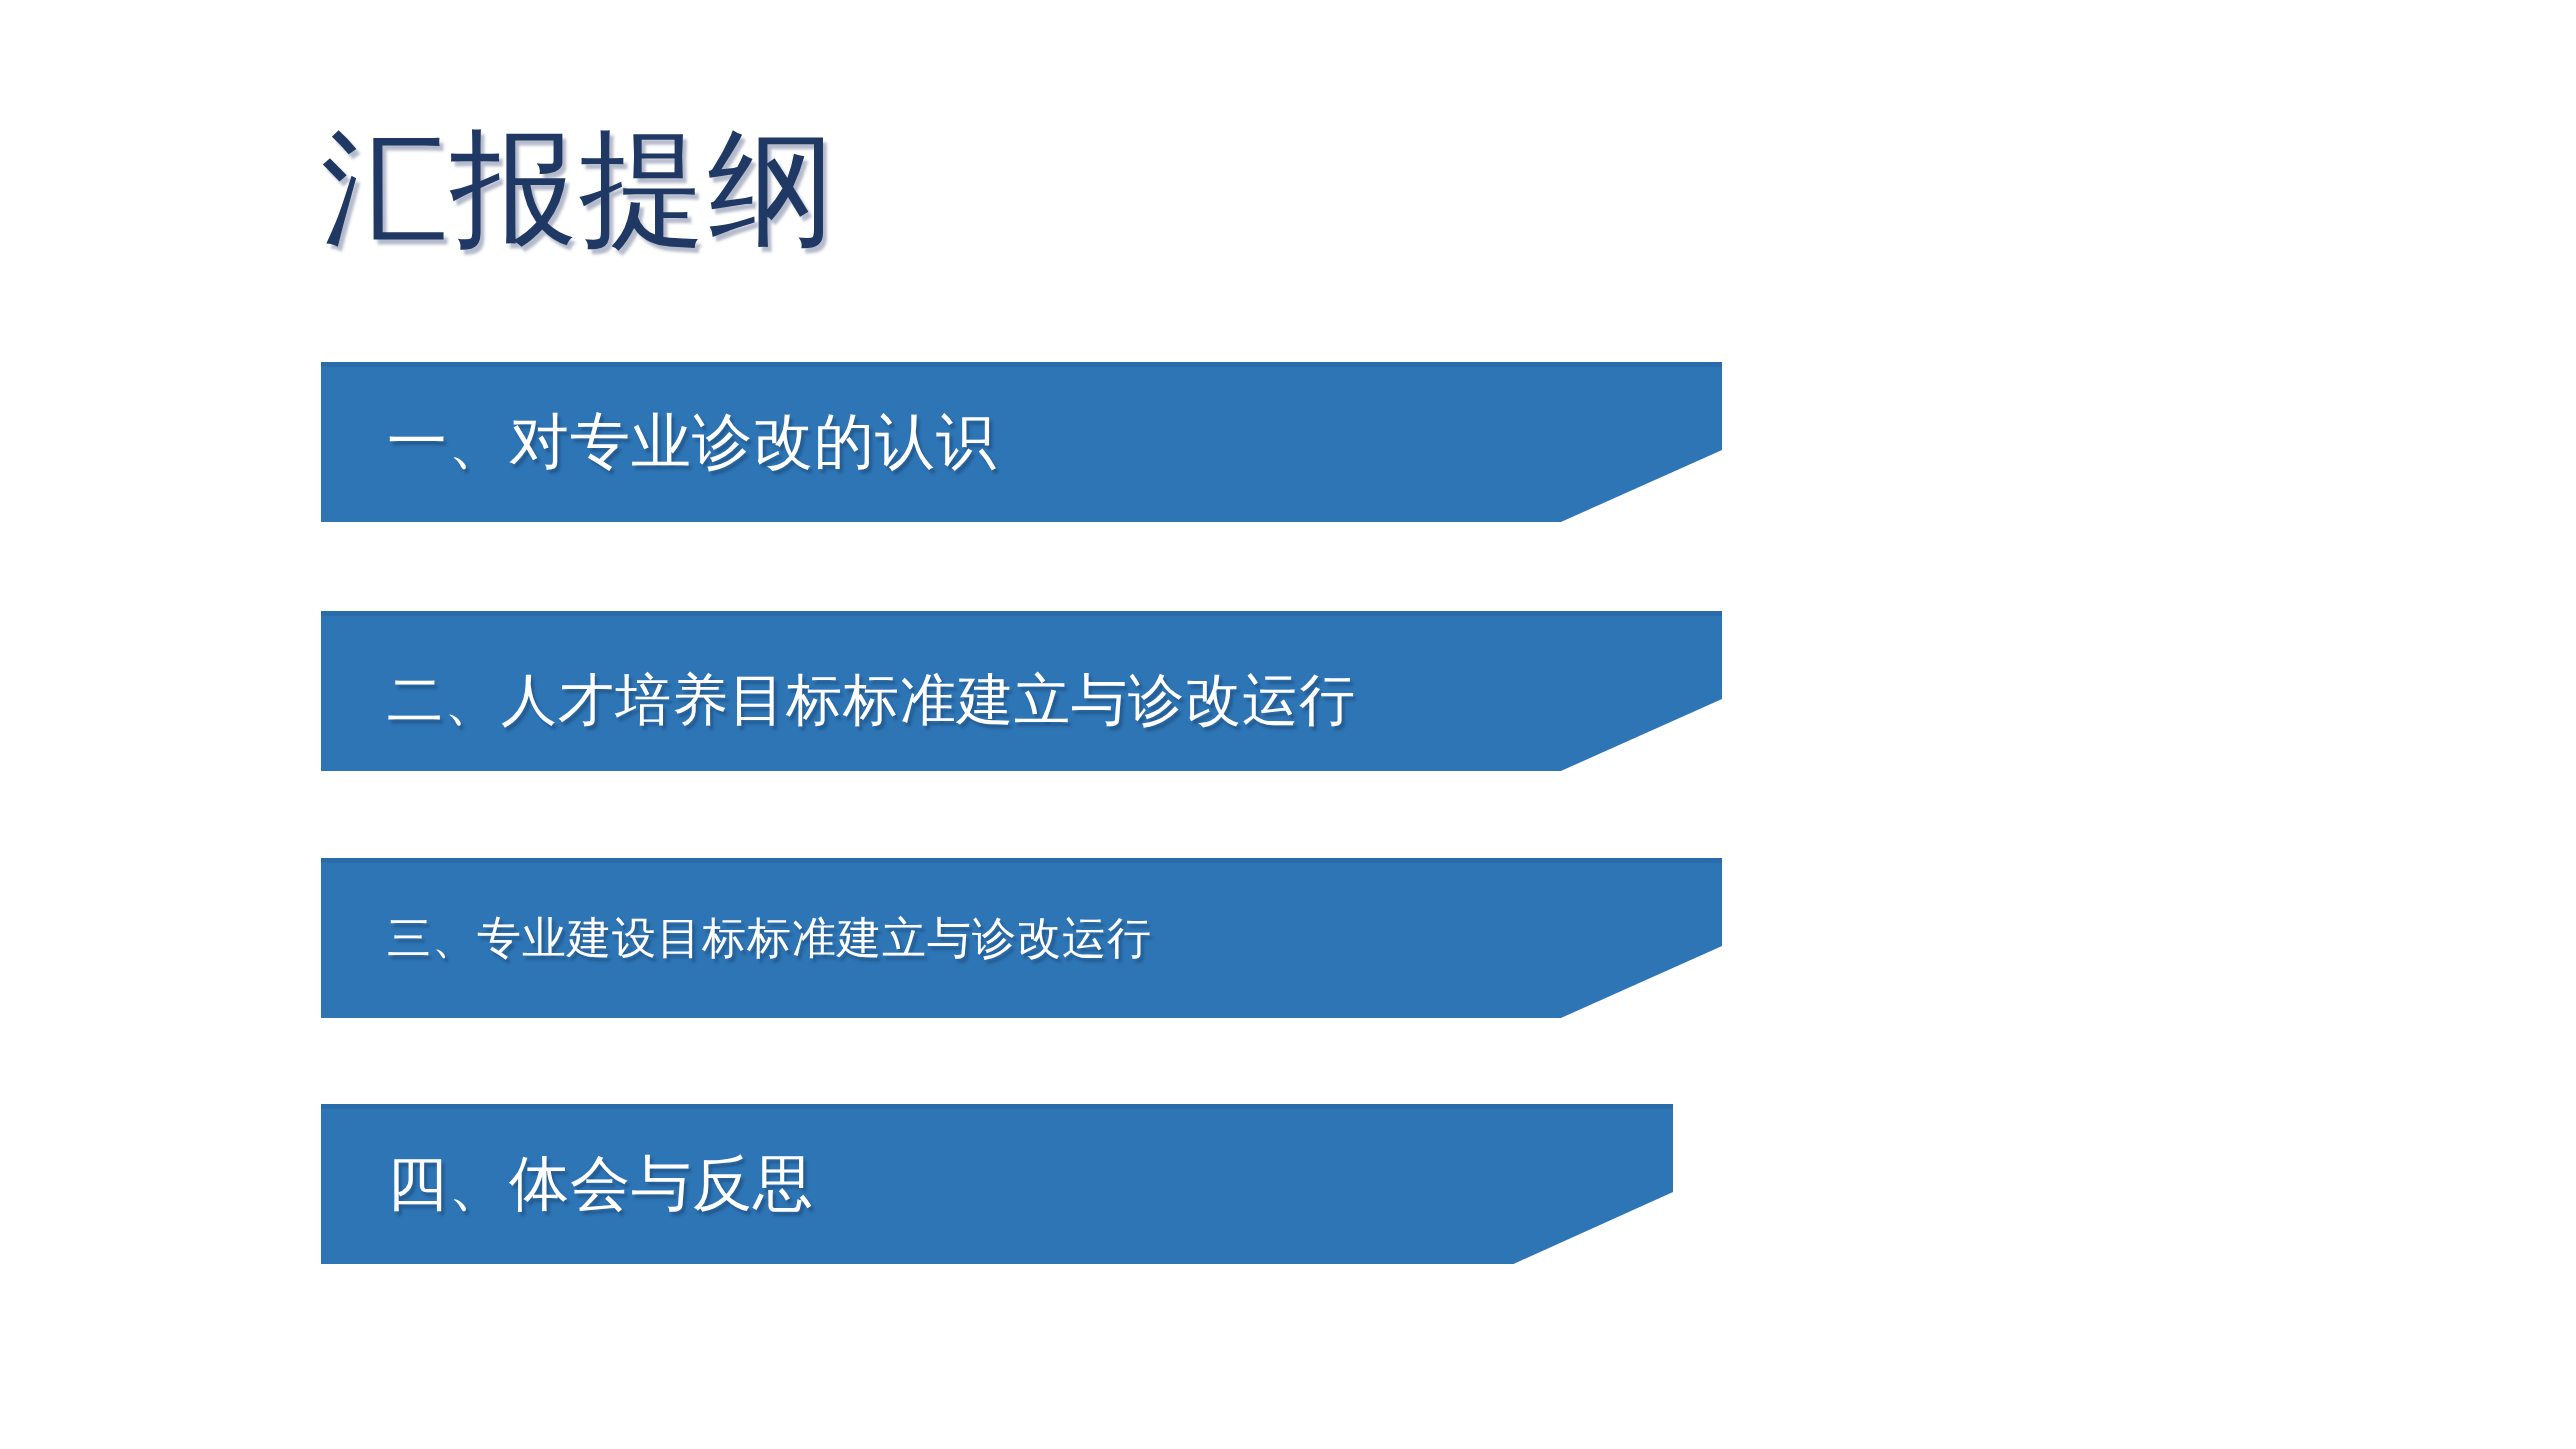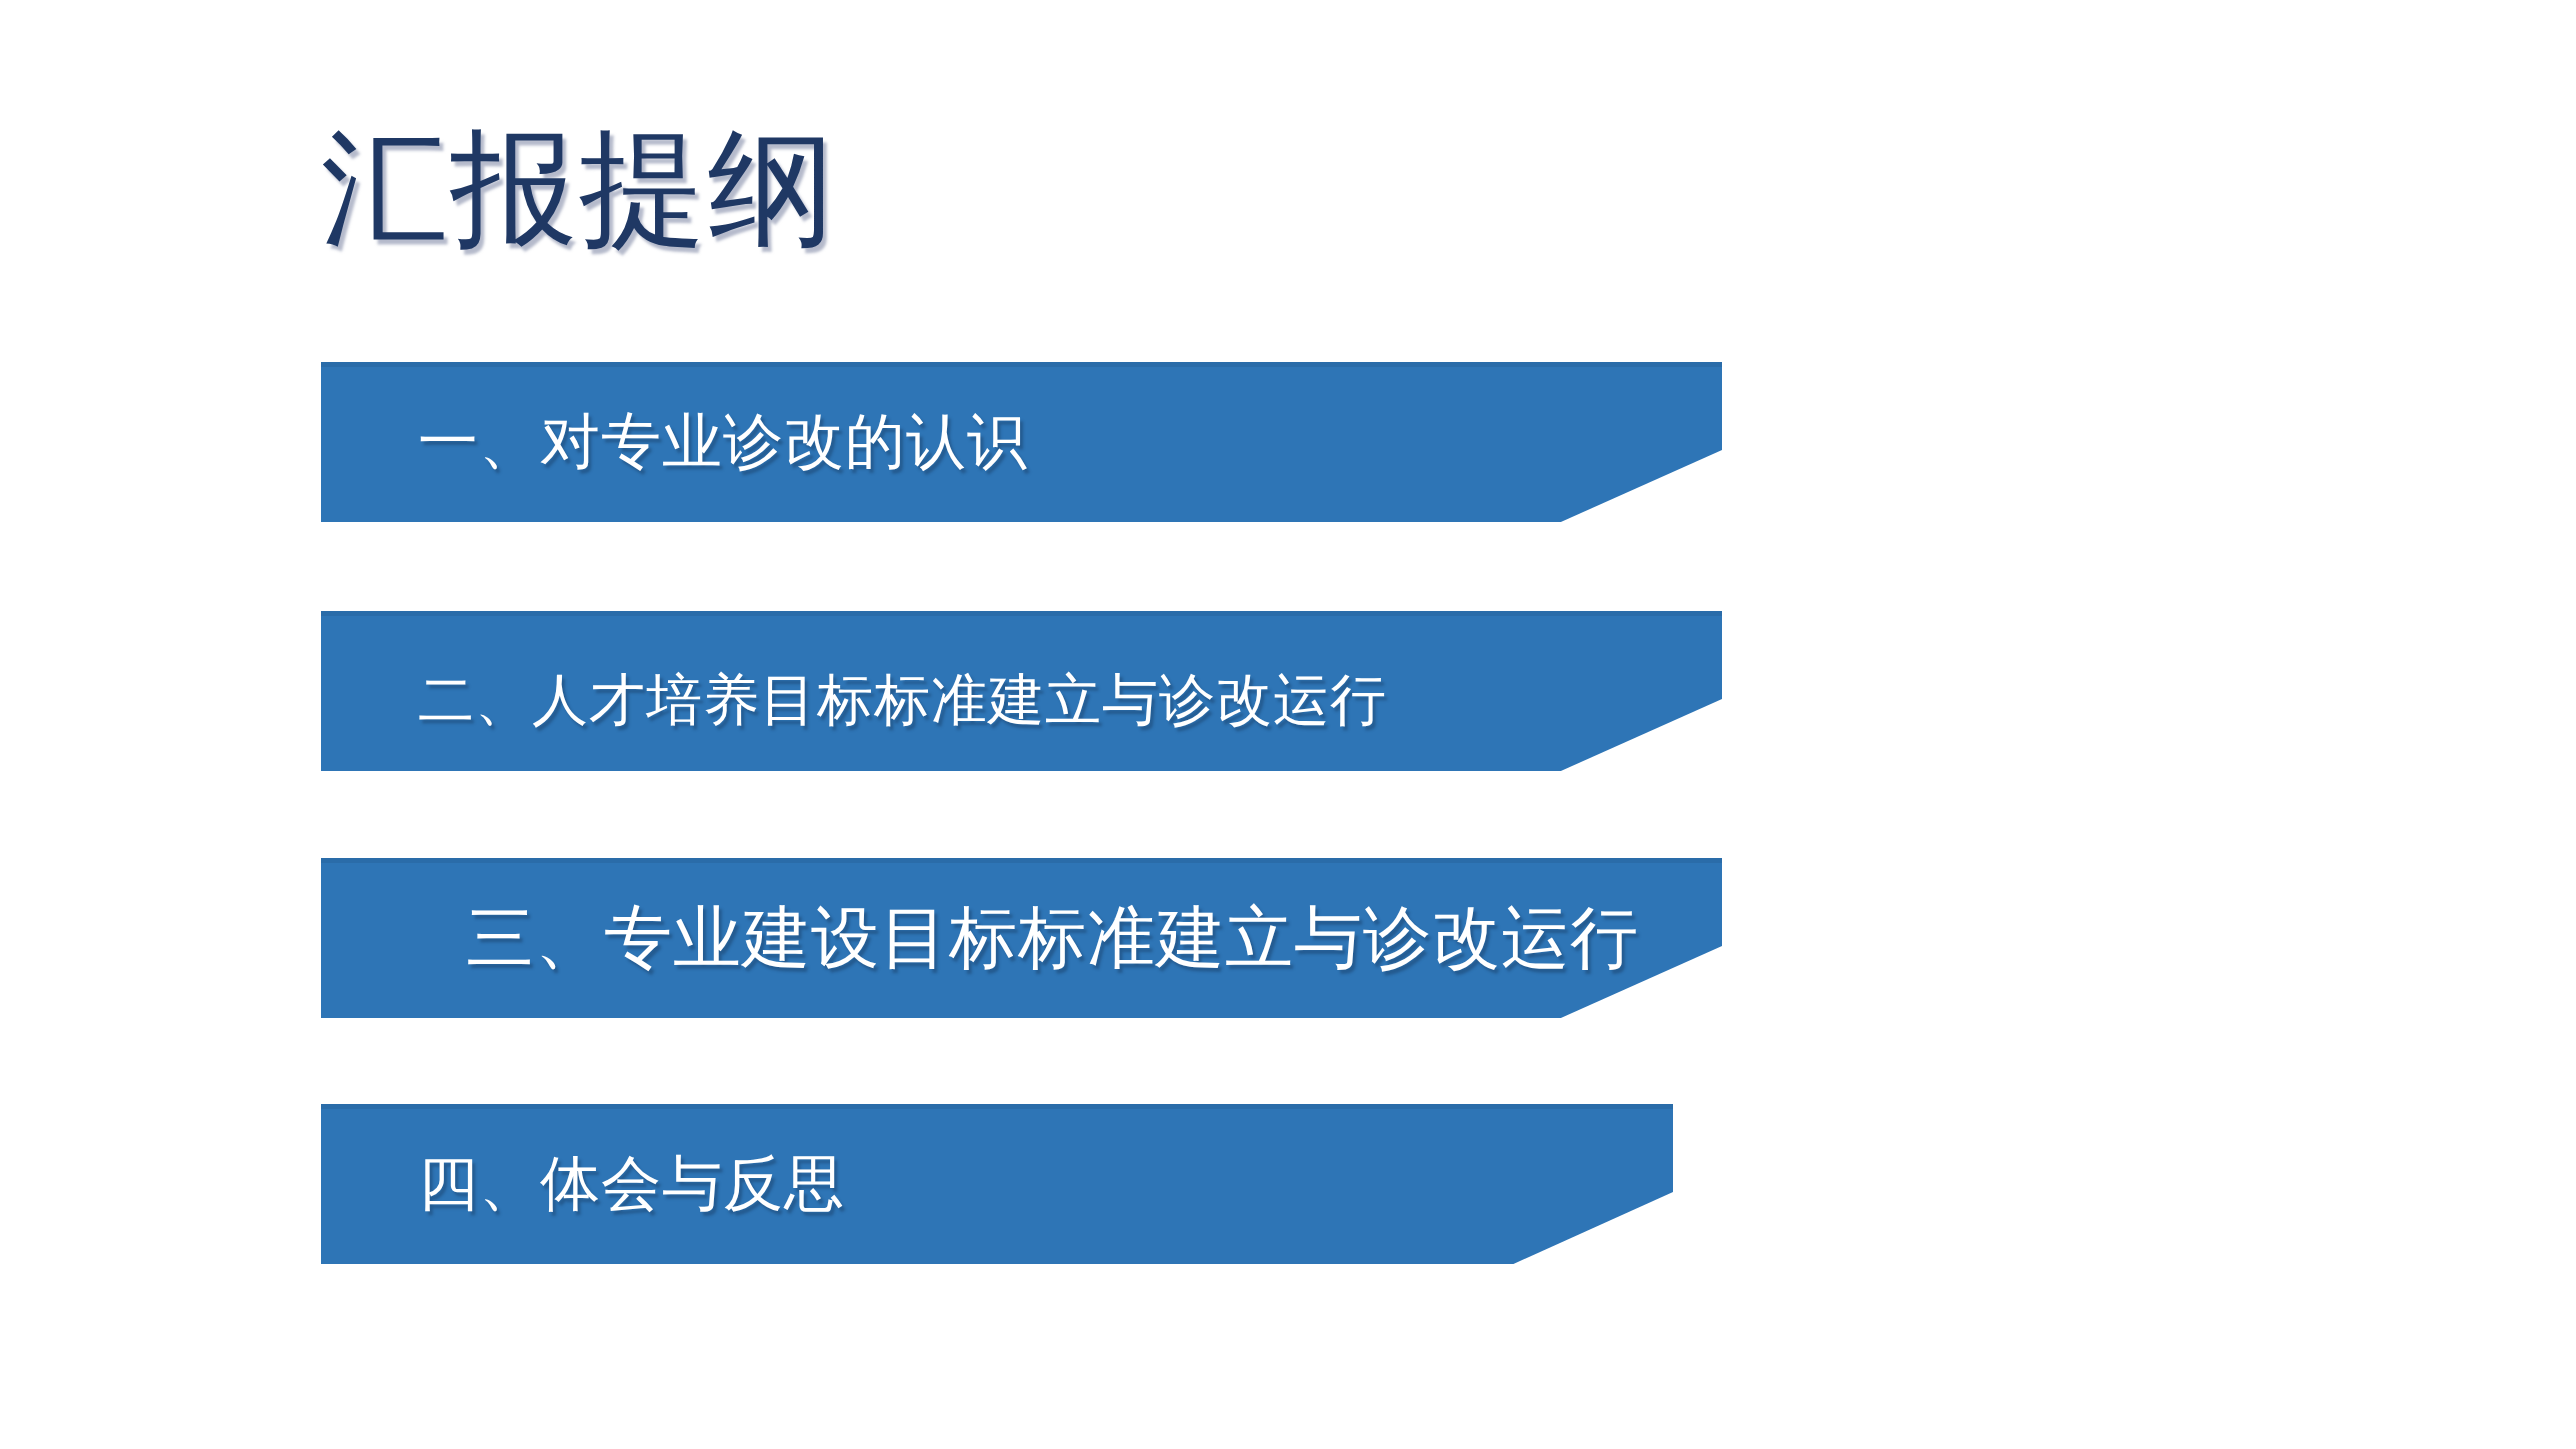--- a/index.html
+++ b/index.html
@@ -58,37 +58,37 @@
     position: absolute;
     left: 0;
     top: 0;
     right: 0;
     height: 4.8px;
     background: rgba(0,0,0,0.07);
     pointer-events: none;
   }
   .banner-label {
     position: relative;
-    padding-left: 97px;
+    padding-left: 66px;
     color: #FFFFFF;
     font-weight: 400;
     white-space: nowrap;
     text-shadow: 2.9px 3.9px 2.9px rgba(20,50,85,0.40);
     letter-spacing: 1px;
   }
 
   
   #banner-1 { top: 362px;  width: 1401px; }
   #banner-1 .banner-label { font-size: 60px; }
 
   #banner-2 { top: 611px;  width: 1401px; }
   #banner-2 .banner-label { font-size: 56px; margin-top: 20px; }
 
   #banner-3 { top: 858px;  width: 1401px; }
-  #banner-3 .banner-label { font-size: 68px; margin-left: 48px; }
+  #banner-3 .banner-label { font-size: 44px; }
 
   #banner-4 { top: 1104px; width: 1352px;
               clip-path: polygon(0 0, 100% 0, 100% 55%, 88.2% 100%, 0 100%); align-items: center; }
   #banner-4 .banner-label { font-size: 60px; }
 </style>
 </head>
 <body>
 
 <div id="slide">
 

